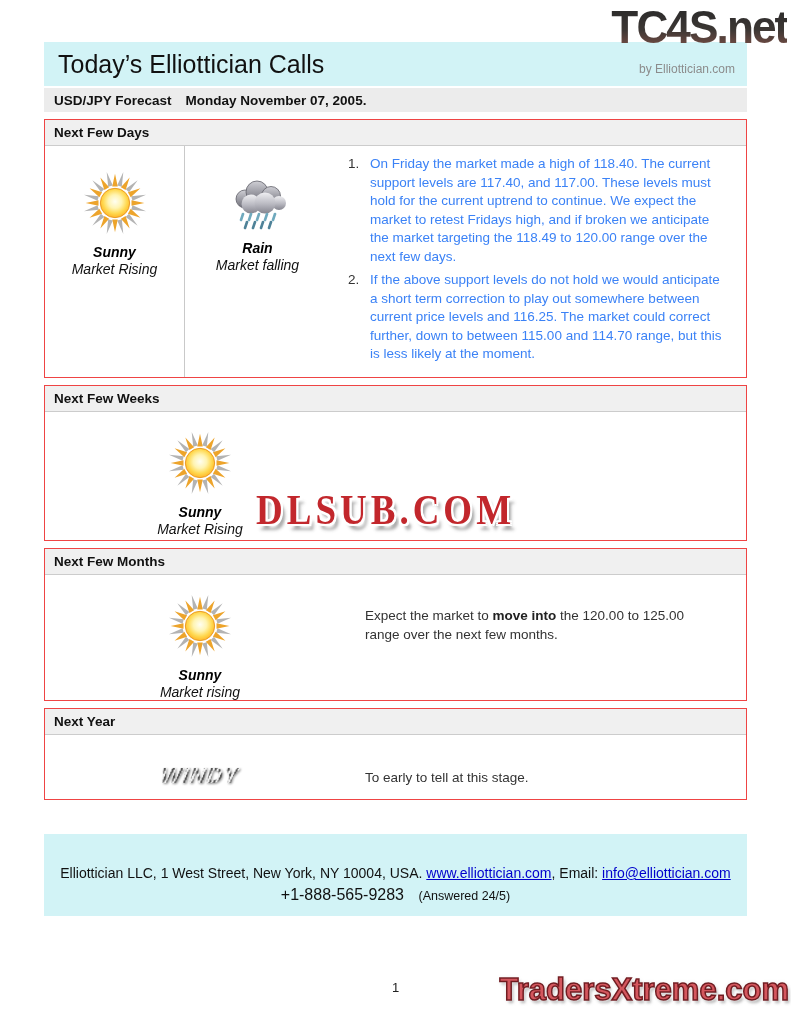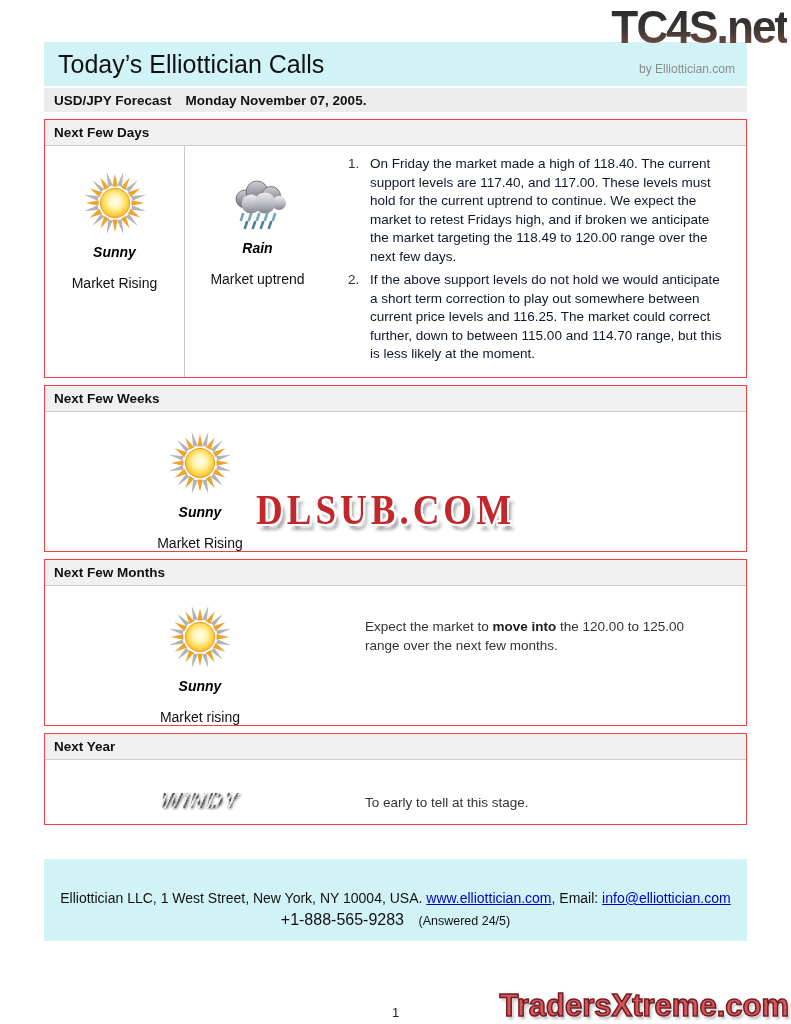--- a/index.html
+++ b/index.html
@@ -19,21 +19,21 @@
     position:absolute; left:256px; top:486px; z-index:6;
     font-family:"Liberation Serif", serif; font-weight:bold;
     font-size:37px; letter-spacing:4px; color:#c2272c;
     transform:scaleY(1.12); transform-origin:top left;
     text-shadow:
       -2px -2px 0 #fff, 2px -2px 0 #fff, -2px 2px 0 #fff, 2px 2px 0 #fff,
       0 -2px 0 #fff, 0 2px 0 #fff, -2px 0 0 #fff, 2px 0 0 #fff,
       4px 5px 3px rgba(60,60,60,.45);
   }
   .traders {
-    position:absolute; right:2px; bottom:0; z-index:5;
+    position:absolute; right:2px; bottom:16px; z-index:5;
     font-size:31px; font-weight:bold; letter-spacing:0px;
     color:#d4575e; -webkit-text-stroke:1.5px #701c21;
     text-shadow: 0 0 3px #ffffff, 0 0 5px #e8e8e8, 2px 3px 3px rgba(120,120,120,.6);
   }
 
   
   .title-band {
     margin-top:42px; background:#d2f3f6; height:44px;
     display:flex; align-items:center; justify-content:space-between;
     padding:0 12px 0 14px;
@@ -51,25 +51,25 @@
   .box-header {
     background:#f0f0f0; border-bottom:1px solid #cccccc;
     font-weight:bold; font-size:13.5px; padding:5px 9px; color:#111;
   }
   .days-grid { display:grid; grid-template-columns:140px 145px 1fr; min-height:231px; }
   .cell { display:flex; flex-direction:column; align-items:center; }
   .sunny-cell { border-right:1px solid #c9c9c9; padding-top:24px; }
   .rain-cell { padding-top:32px; }
   .text-cell { display:block; padding:9px 12px 0 18px; }
   .wname { font-weight:bold; font-style:italic; font-size:14px; margin-top:8px; color:#000; }
-  .wdesc { font-size:14px; color:#111; margin-top:15px; }
+  .wdesc { font-size:14px; color:#111; margin-top:1px;font-style:italic; }
 
   .item { display:flex; margin-bottom:5px; }
   .item .num { width:22px; flex:none; font-size:13.5px; line-height:18.5px; color:#333; }
-  .item .txt { font-size:13.5px; line-height:18.5px; color:#0f172a; padding-right:4px; }
+  .item .txt { font-size:13.5px; line-height:18.5px; color:#3b82f6; padding-right:4px; }
 
   .two-col { display:grid; grid-template-columns:310px 1fr; }
   .icon-col { display:flex; flex-direction:column; align-items:center; padding-top:18px; }
   .weeks .two-col { min-height:128px; }
   .months .two-col { min-height:118px; }
   .year .two-col { min-height:64px; }
   .para { font-size:13.5px; line-height:18.5px; color:#333; padding:32px 30px 0 10px; }
   .para b { color:#222; }
   .year .para { padding-top:34px; }
   .year .icon-col { padding-top:28px; }
@@ -199,21 +199,21 @@
               <use href="#sunIcon"></use>
             </svg>
           <div class="wname">Sunny</div>
           <div class="wdesc">Market Rising</div>
         </div>
         <div class="cell rain-cell">
           <svg width="62" height="54" viewBox="0 0 60 54">
               <use href="#rainIcon"></use>
             </svg>
           <div class="wname">Rain</div>
-          <div class="wdesc">Market uptrend</div>
+          <div class="wdesc">Market falling</div>
         </div>
         <div class="cell text-cell">
           <div class="item">
             <span class="num">1.</span>
             <span class="txt">On Friday the market made a high of 118.40. The current support levels are 117.40, and 117.00. These levels must hold for the current uptrend to continue. We expect the market to retest Fridays high, and if broken we anticipate the market targeting the 118.49 to 120.00 range over the next few days.</span>
           </div>
           <div class="item">
             <span class="num">2.</span>
             <span class="txt">If the above support levels do not hold we would anticipate a short term correction to play out somewhere between current price levels and 116.25. The market could correct further, down to between 115.00 and 114.70 range, but this is less likely at the moment.</span>
           </div>

